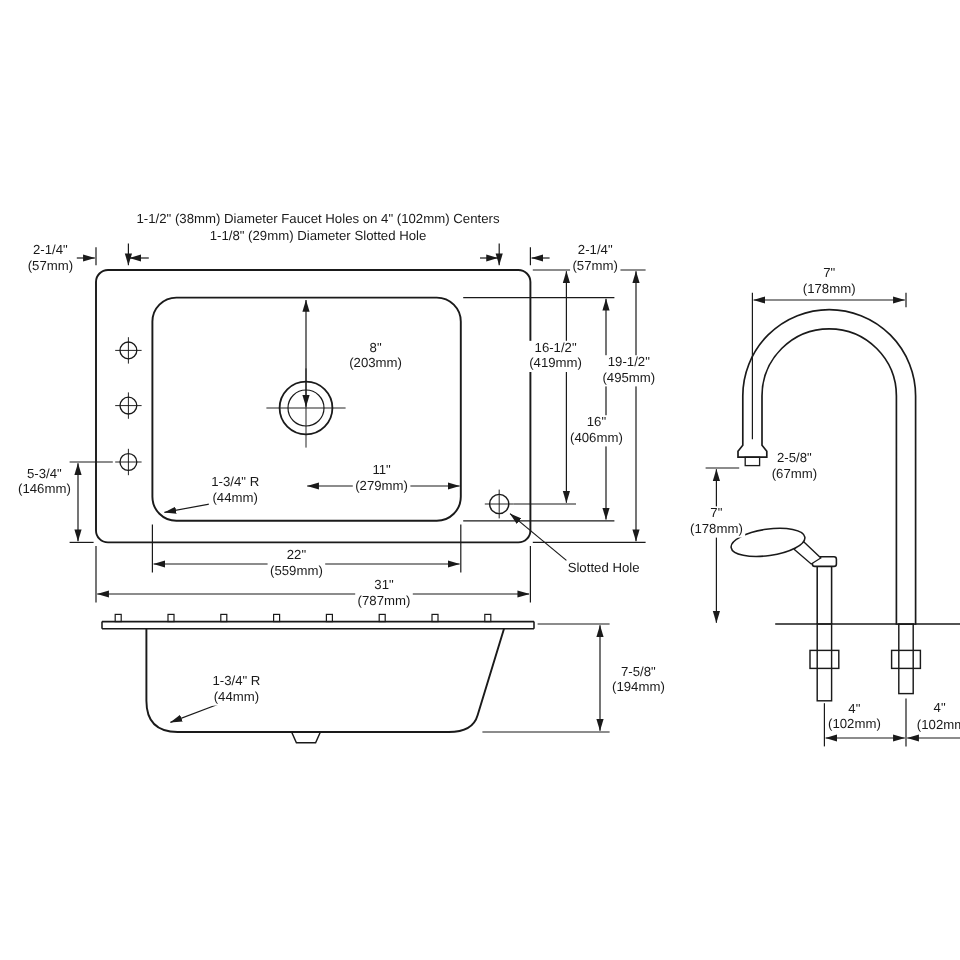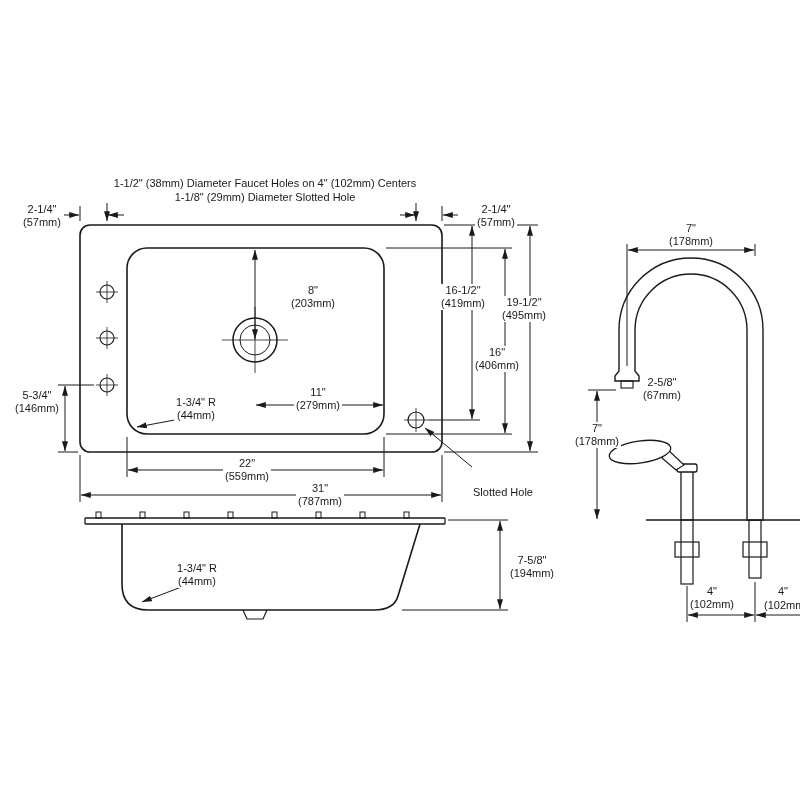--- a/index.html
+++ b/index.html
@@ -235,21 +235,21 @@
   <div class="lbl" style="left:247px;top:470px">
     <span>22"</span>
     <span>(559mm)</span>
   </div>
 
   <div class="lbl" style="left:320px;top:495px">
     <span>31"</span>
     <span>(787mm)</span>
   </div>
 
-  <div class="lbl" style="left:503px;top:492px">
+  <div class="lbl" style="left:503px;top:474px">
     <span>Slotted Hole</span>
   </div>
 
   <div class="lbl" style="left:197px;top:575px">
     <span>1-3/4" R</span>
     <span>(44mm)</span>
   </div>
 
   <div class="lbl" style="left:532px;top:567px">
     <span>7-5/8"</span>

